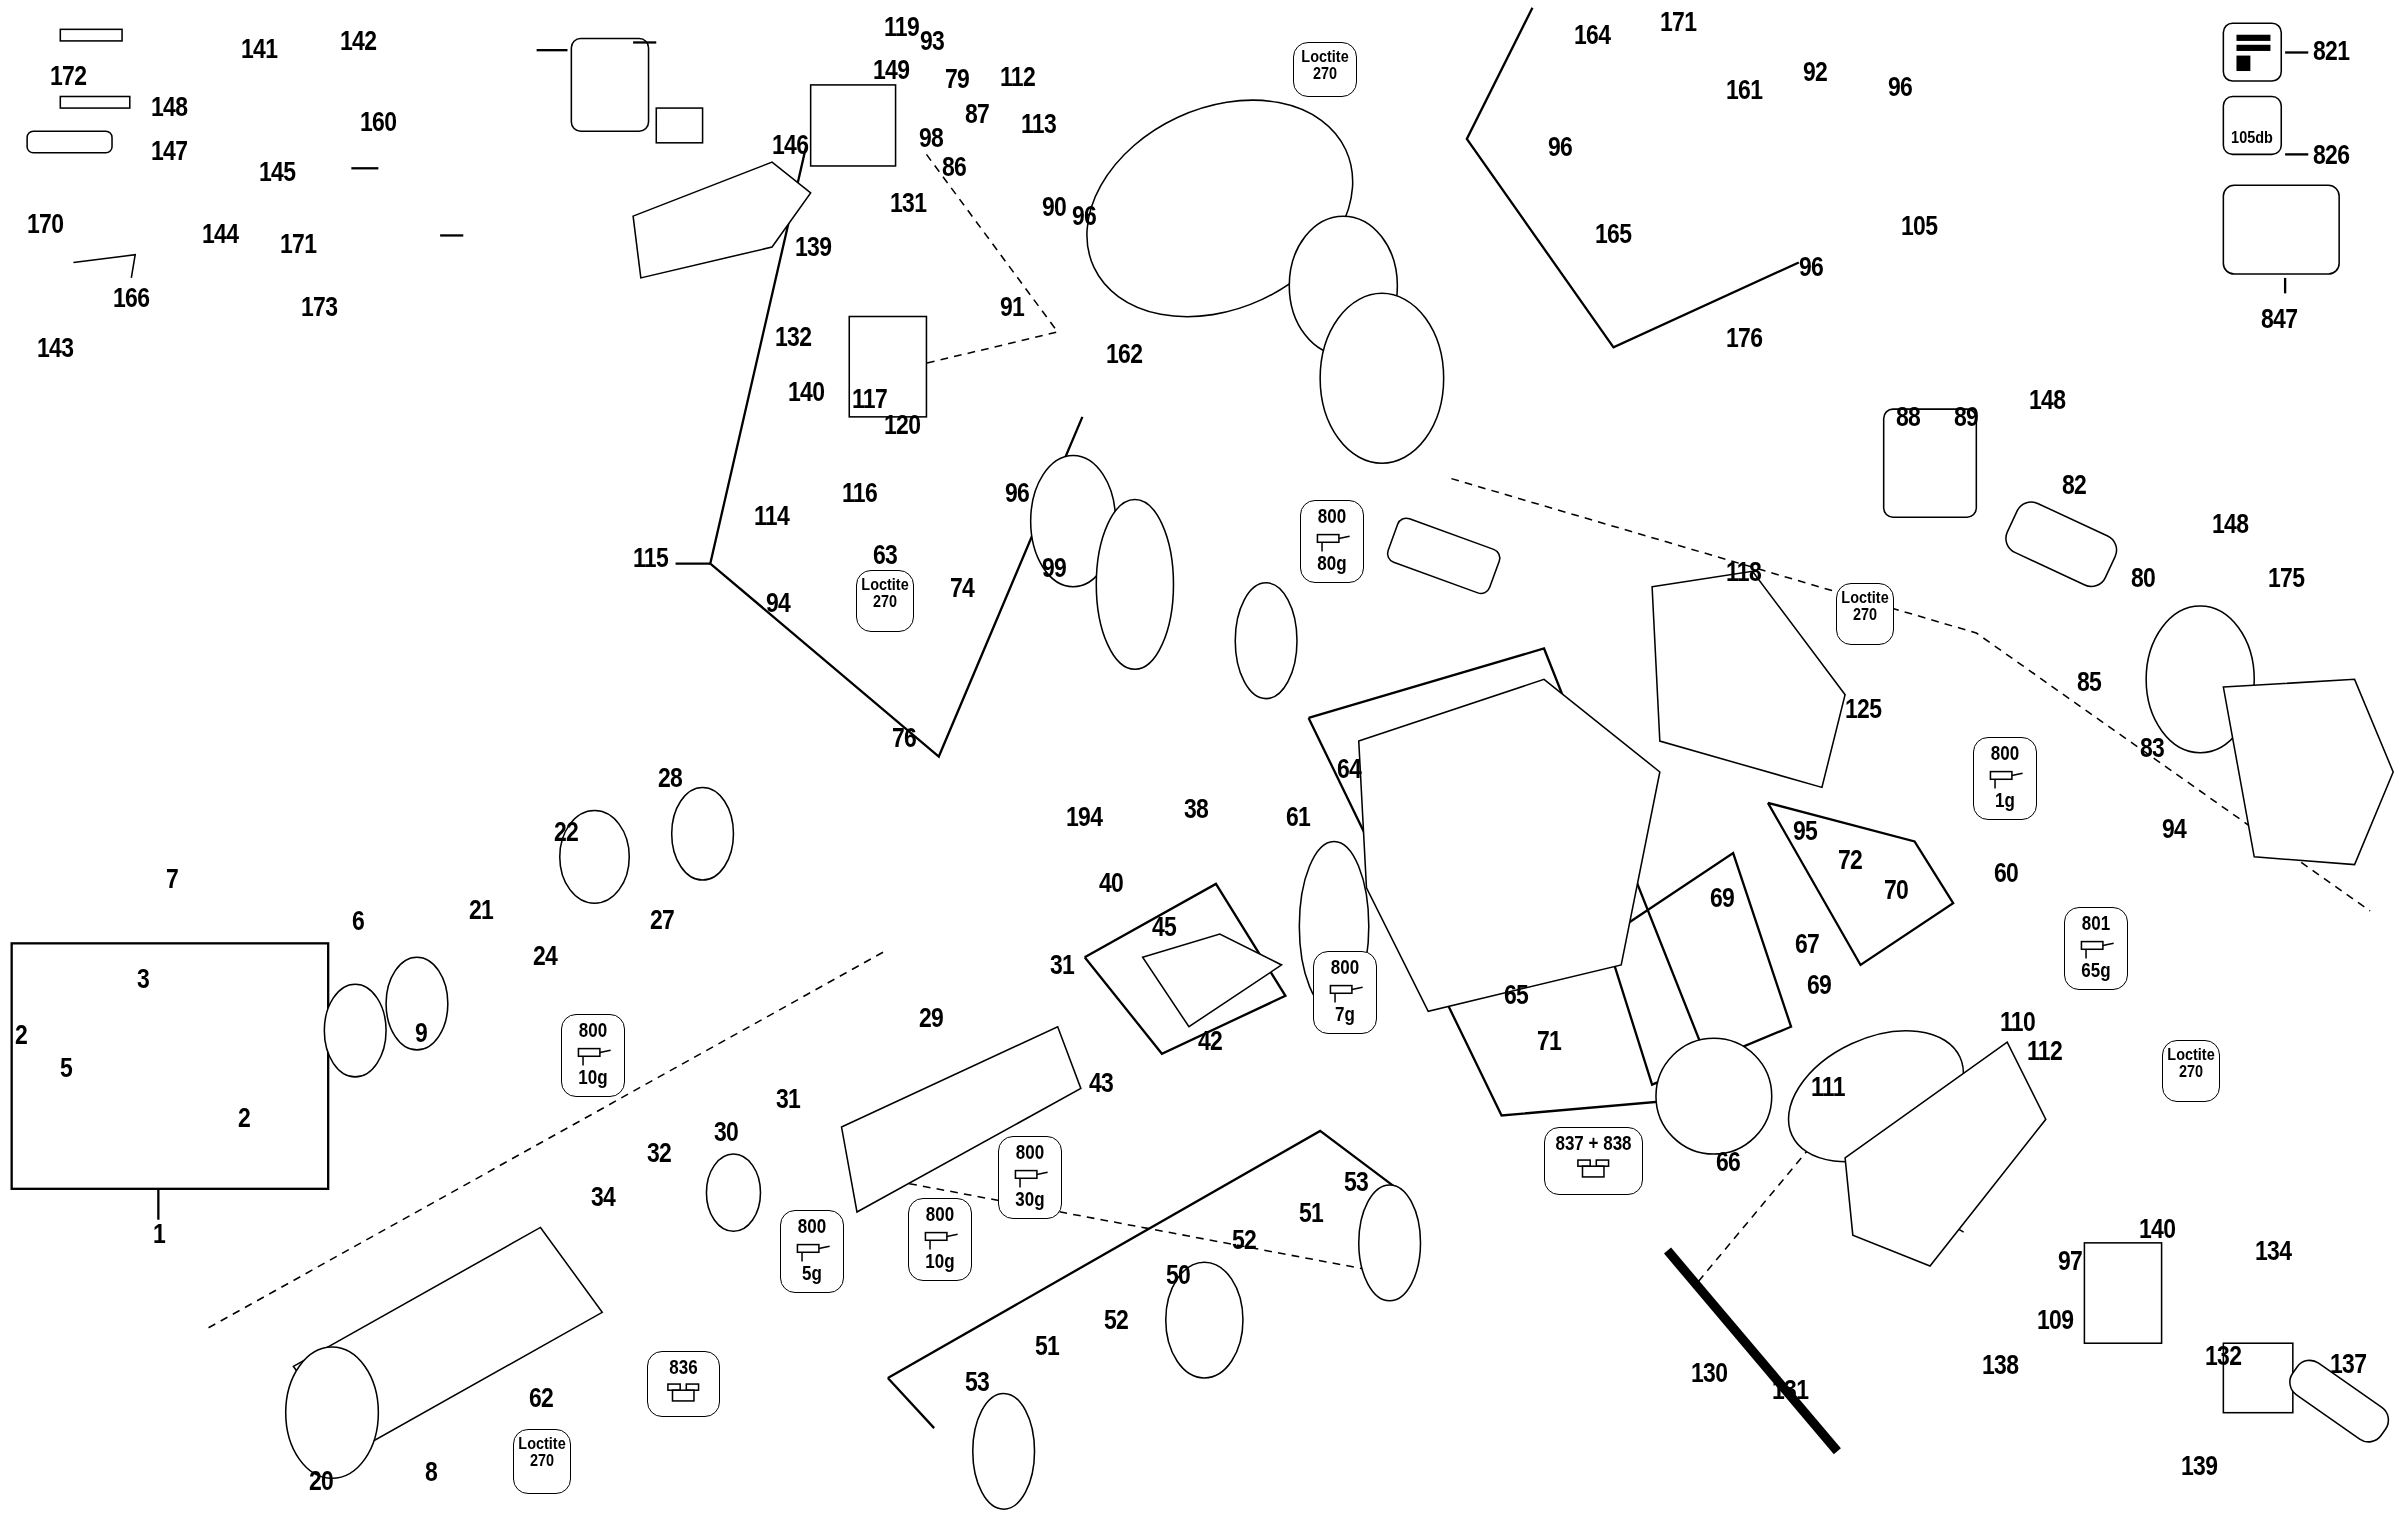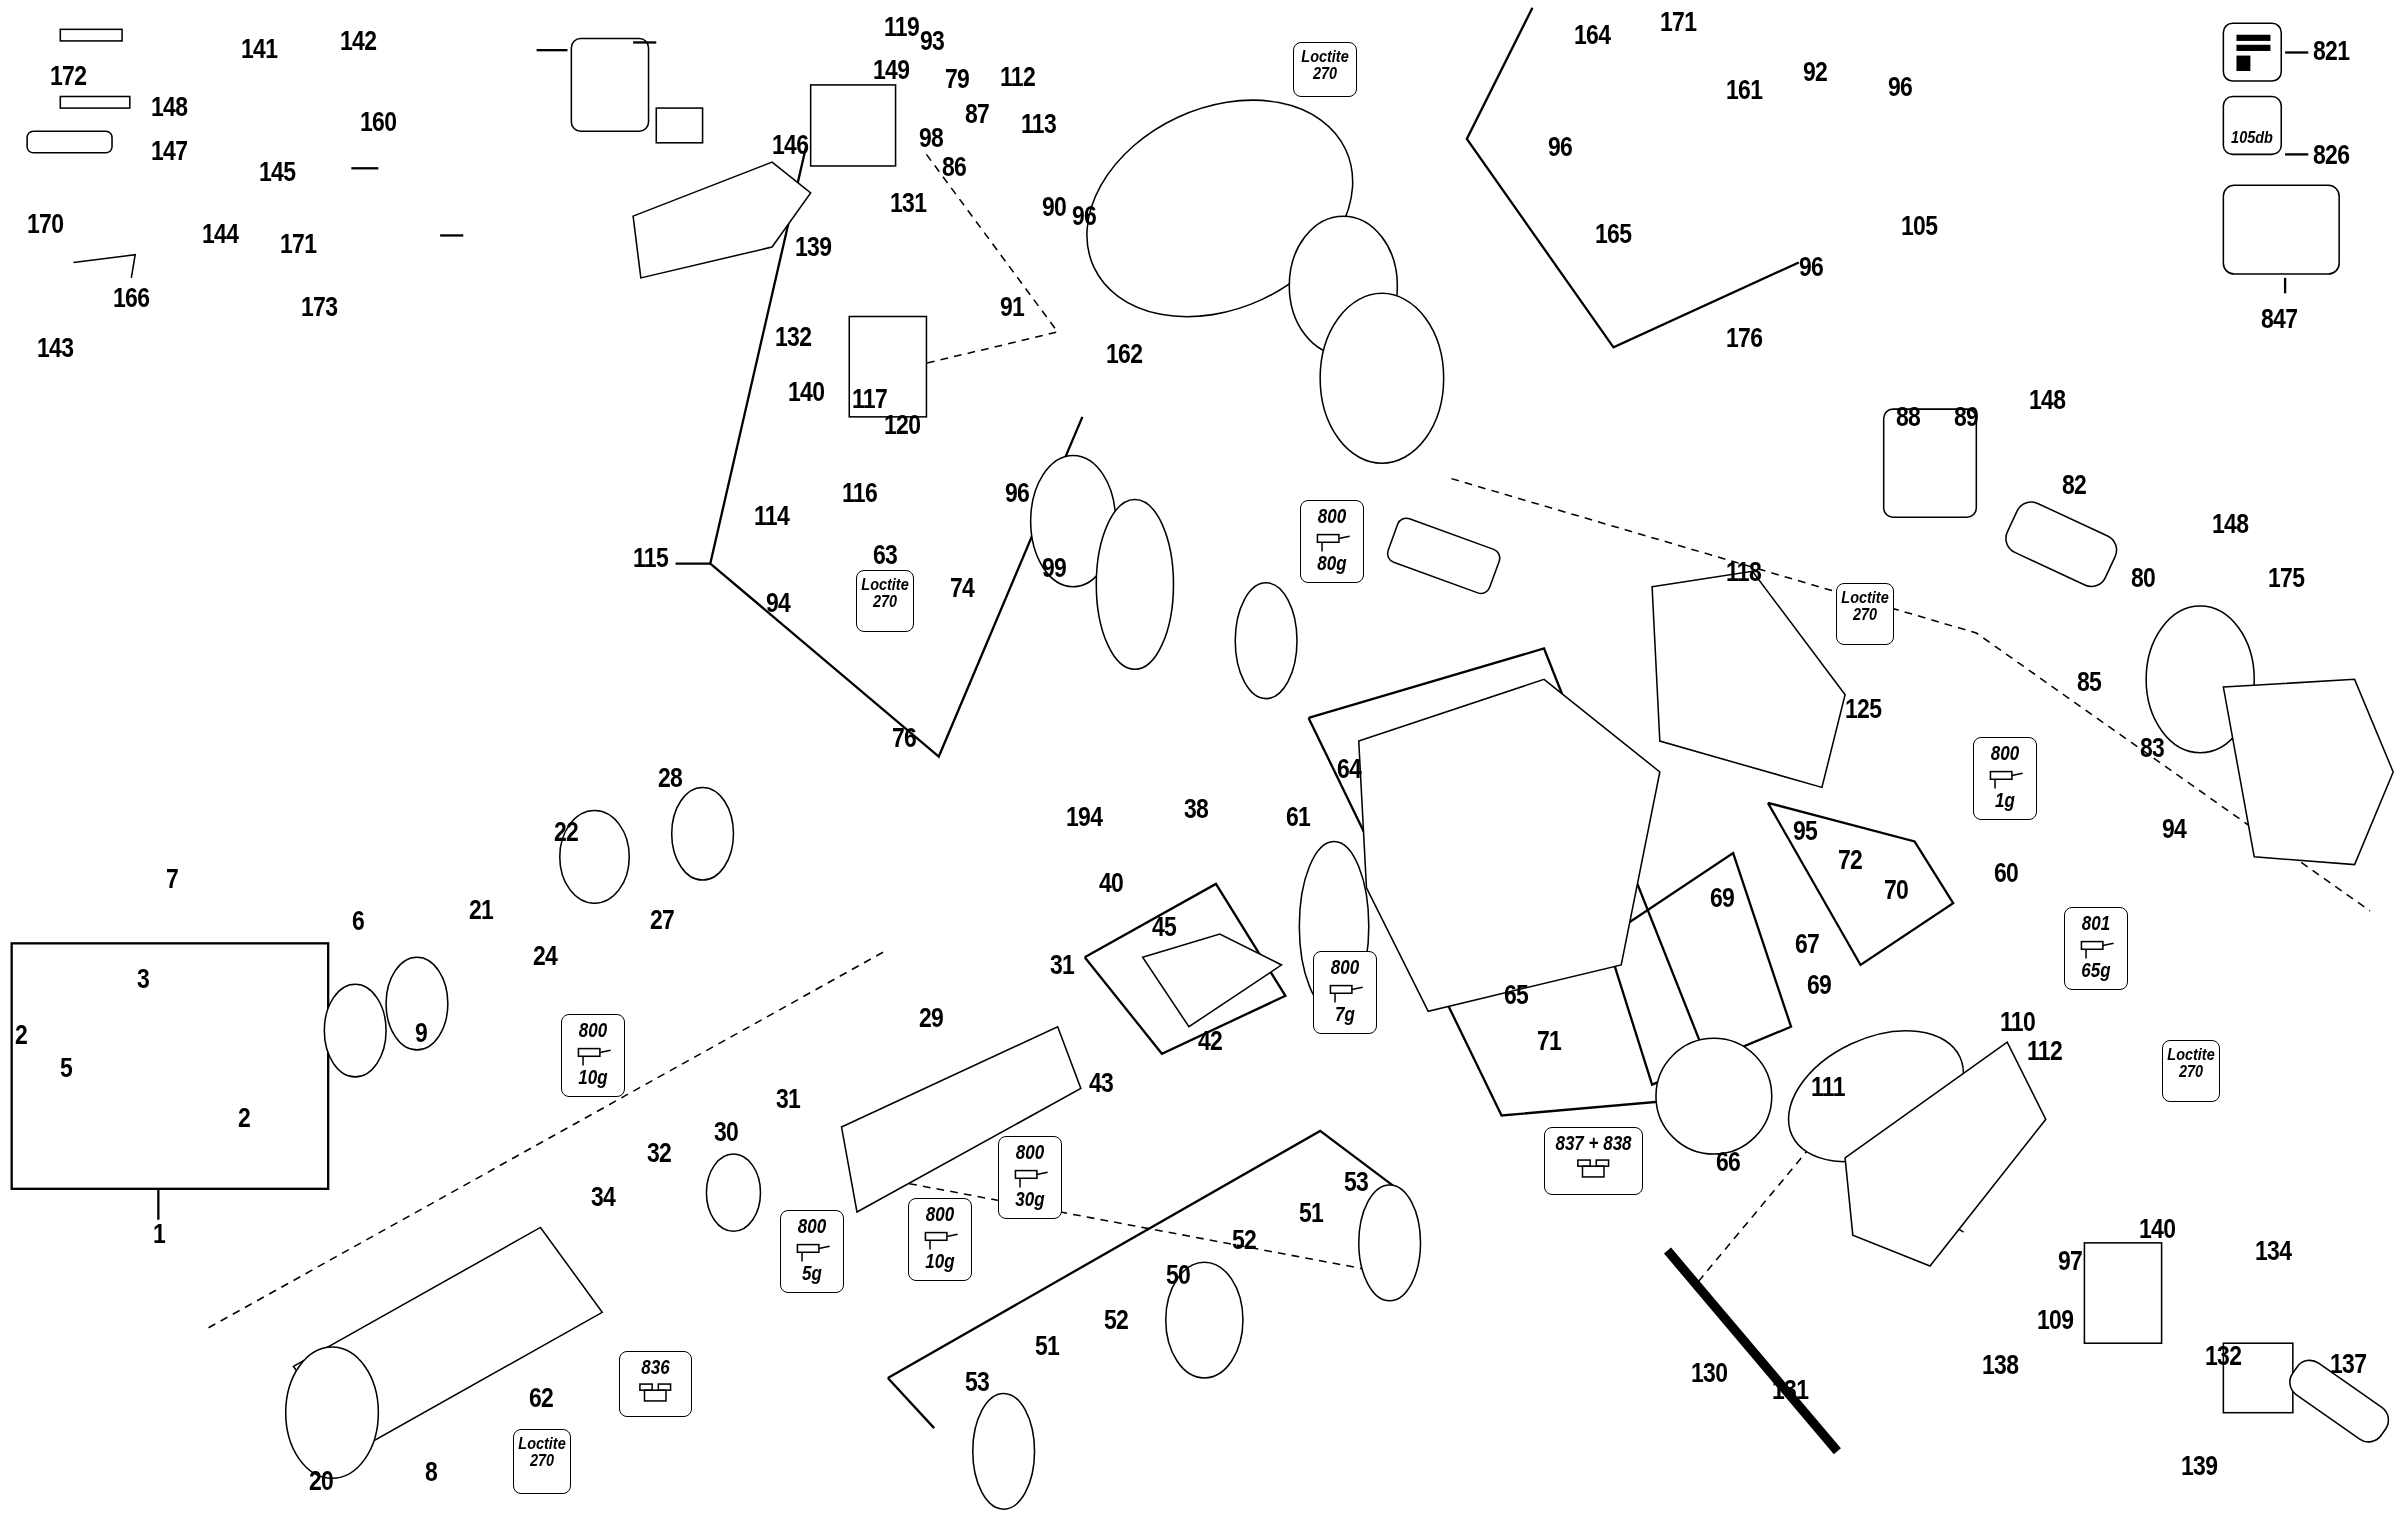--- a/index.html
+++ b/index.html
@@ -2,22 +2,22 @@
 <html style="font-size:12.4px"><head>
 <meta charset="utf-8">
 <style>
   html, body { margin: 0; padding: 0; background: #ffffff; }
   body { width: 2401px; height: 1520px; position: relative; overflow: hidden;
          font-family: "Liberation Sans", "DejaVu Sans", sans-serif; color: #000; }
   #diagram { position: absolute; left: 0; top: 0; width: 2401px; height: 1520px; }
   .lbl { position: absolute; font-family: "Liberation Sans", sans-serif; font-weight: 700;
          font-size: 28px; line-height: 1; letter-spacing: -0.8px; transform: scaleX(0.82);
          transform-origin: left top; white-space: nowrap; }
-  .box { position: absolute; border: 1.5px solid #000; border-radius: 8px; background: #fff;
-         text-align: center; font-family: "Liberation Sans", sans-serif; font-weight: 700; font-style: italic; }
+  .box { position: absolute; border: 1.5px solid #000; border-radius: 15px; background: #fff;
+         text-align: center; font-family: "Liberation Sans", sans-serif; font-weight: 700; }
   .box .t1 { font-size: 20px; line-height: 1.05; display: block; margin-top: 4.6px; transform: scaleX(0.85); }
   .box .t2 { font-size: 20px; line-height: 1.05; display: block; transform: scaleX(0.85); }
   .box .grease { display:block; margin: 3.1px auto 0; width: 42px; height: 23px; }
   .box-small .t1 { font-size: 17px; }
   .box-small .t2 { font-size: 17px; }
 </style>
 </head>
 <body>
 
 <svg id="diagram" viewBox="0 0 3110 1969" xmlns="http://www.w3.org/2000/svg">
@@ -347,21 +347,21 @@
 <div class="box" style="left:1544px;top:1127px;width:97px;height:66px">
   <span class="t1">837 + 838</span>
   <svg class="grease" viewBox="0 0 54 30">
       <g fill="none" stroke="#000" stroke-width="2">
         <rect x="12" y="12" width="28" height="14"></rect>
         <rect x="6" y="4" width="16" height="8"></rect>
         <rect x="30" y="4" width="16" height="8"></rect>
       </g>
     </svg>
 </div>
-<div class="box" style="left:619px;top:1351px;width:71px;height:64px">
+<div class="box" style="left:647px;top:1351px;width:71px;height:64px">
   <span class="t1">836</span>
   <svg class="grease" viewBox="0 0 54 30">
       <g fill="none" stroke="#000" stroke-width="2">
         <rect x="12" y="12" width="28" height="14"></rect>
         <rect x="6" y="4" width="16" height="8"></rect>
         <rect x="30" y="4" width="16" height="8"></rect>
       </g>
     </svg>
 </div>
 <div class="box" style="left:2225px;top:124px;width:54px;height:31px;border:none;background:transparent">

